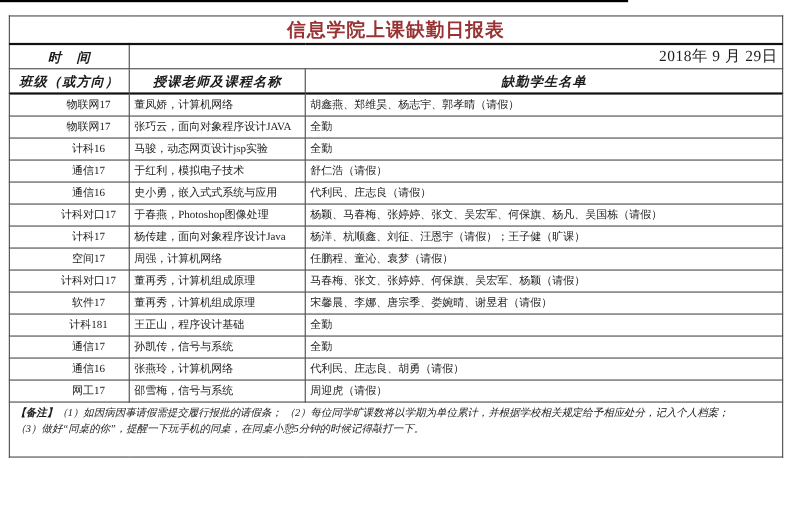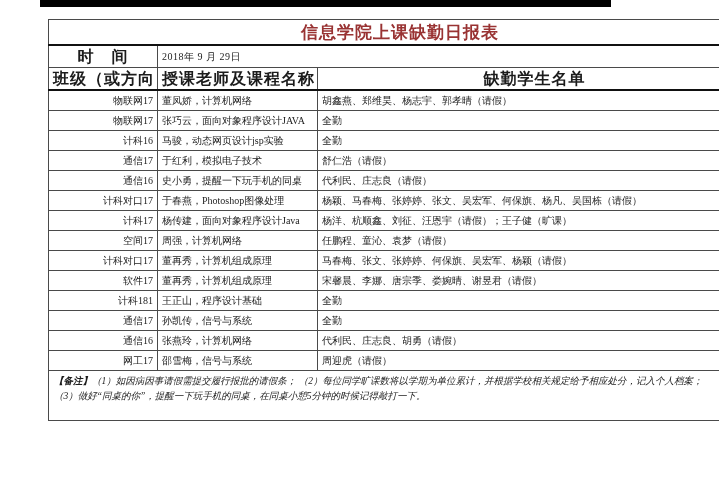--- a/index.html
+++ b/index.html
@@ -9,23 +9,22 @@
     --text-color:#1c1c1c;
   }
   html,body{margin:0;padding:0;background:#ffffff;}
   body{
     width:719px;height:481px;position:relative;overflow:hidden;
     font-family:"Liberation Serif","DejaVu Serif",serif;
     color:var(--text-color);
   }
   .page{
     position:absolute;left:0;top:0;width:571px;height:481px;
-    border-top:7px solid #000000;
+    border-top:2px solid #000000;
     box-sizing:border-box;
-    margin-left:40px;
   }
   table.report{
     position:absolute;left:8px;top:12px;
     width:703px;border-collapse:collapse;table-layout:fixed;
     border:1.5px solid var(--strong-border);
   }
   td{
     border:1px solid var(--border-color);
     font-size:10px;line-height:1;
     padding:0 4px;height:19px;
@@ -34,25 +33,25 @@
   }
   tr.title-row td{
     height:24px;
     border-bottom:2.5px solid var(--strong-border);
     font-size:17px;font-weight:bold;letter-spacing:1px;
     text-align:center;color:var(--title-color);
   }
   tr.time-row td{height:21px;}
   tr.header-row td{height:21px;border-bottom:2px solid var(--strong-border);}
   .hdr{
-    font-weight:bold;text-align:center;
-    font-size:16px;letter-spacing:1px;
+    font-weight:bold;font-style:italic;text-align:center;
+    font-size:12px;letter-spacing:1px;
   }
-  .date-cell{text-align:left;font-size:10px;letter-spacing:0.5px;}
-  .class-cell{text-align:right;padding-left:39px;}
+  .date-cell{text-align:right;font-size:14px;letter-spacing:0.5px;}
+  .class-cell{text-align:center;padding-left:39px;}
   .course-cell,.absent-cell{text-align:left;}
   tr.remark-row td{
     height:43px;white-space:normal;vertical-align:top;
     padding:3px 5px;line-height:1.55;
     font-style:italic;font-size:9.5px;
     border-top:1.5px solid var(--strong-border);
   }
   .remark-label{font-weight:bold;font-style:italic;}
 </style>
 </head>
@@ -95,21 +94,21 @@
     <td class="course-cell">马骏，动态网页设计jsp实验</td>
     <td class="absent-cell">全勤</td>
   </tr>
         <tr class="data-row">
     <td class="class-cell">通信17</td>
     <td class="course-cell">于红利，模拟电子技术</td>
     <td class="absent-cell">舒仁浩（请假）</td>
   </tr>
         <tr class="data-row">
     <td class="class-cell">通信16</td>
-    <td class="course-cell">史小勇，提醒一下玩手机的同桌</td>
+    <td class="course-cell">史小勇，嵌入式式系统与应用</td>
     <td class="absent-cell">代利民、庄志良（请假）</td>
   </tr>
         <tr class="data-row">
     <td class="class-cell">计科对口17</td>
     <td class="course-cell">于春燕，Photoshop图像处理</td>
     <td class="absent-cell">杨颖、马春梅、张婷婷、张文、吴宏军、何保旗、杨凡、吴国栋（请假）</td>
   </tr>
         <tr class="data-row">
     <td class="class-cell">计科17</td>
     <td class="course-cell">杨传建，面向对象程序设计Java</td>

